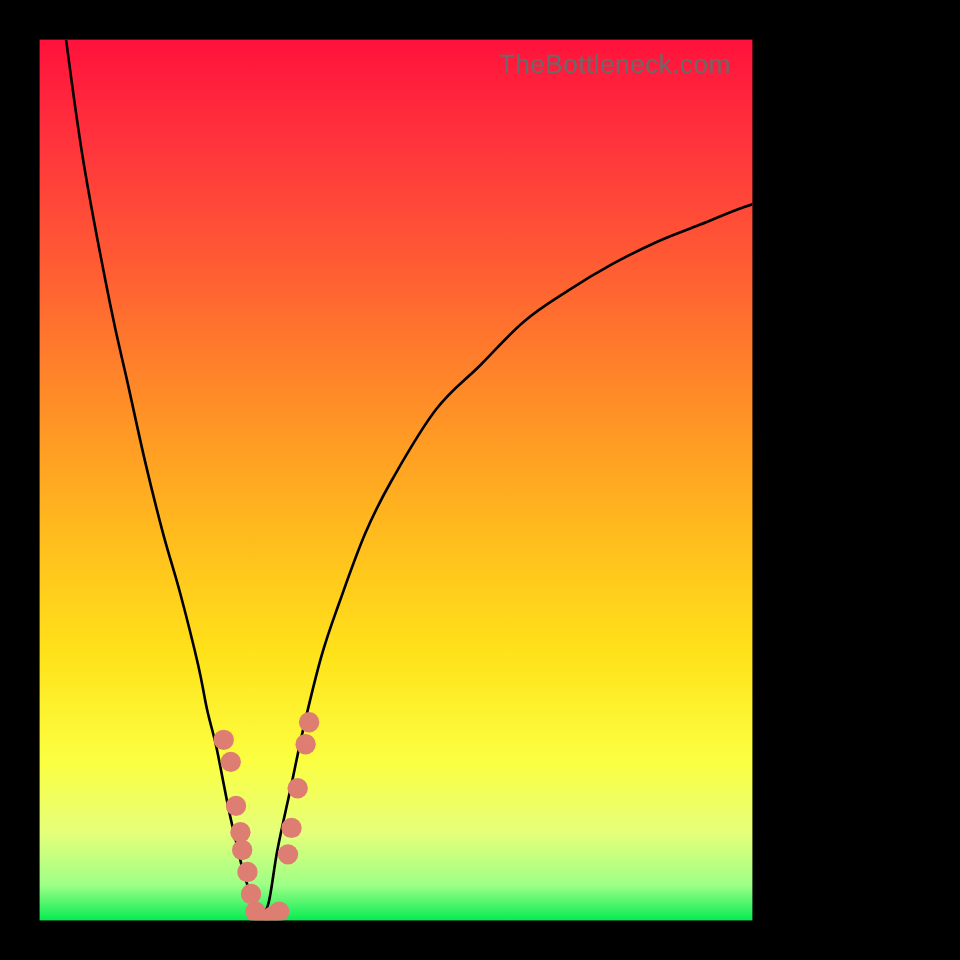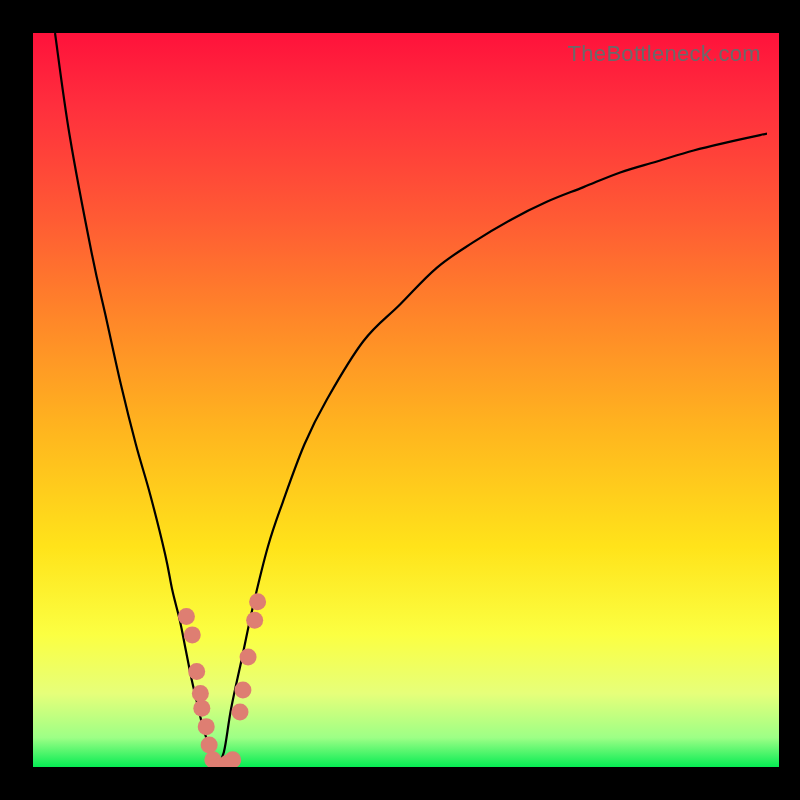--- a/index.html
+++ b/index.html
@@ -7,21 +7,21 @@
   .frame {
     width: 800px;
     height: 800px;
     background: #000;
     position: relative;
   }
   .plot-area {
     position: absolute;
     left: 33px;
     top: 33px;
-    width: 746px;
+    width: 594px;
     height: 734px;
     background: linear-gradient(to bottom,
       #ff123b 0%,
       #ff2f3d 10%,
       #ff5a34 25%,
       #ff8a28 40%,
       #ffb81e 55%,
       #ffe31a 70%,
       #fbff42 82%,
       #e6ff7a 90%,

